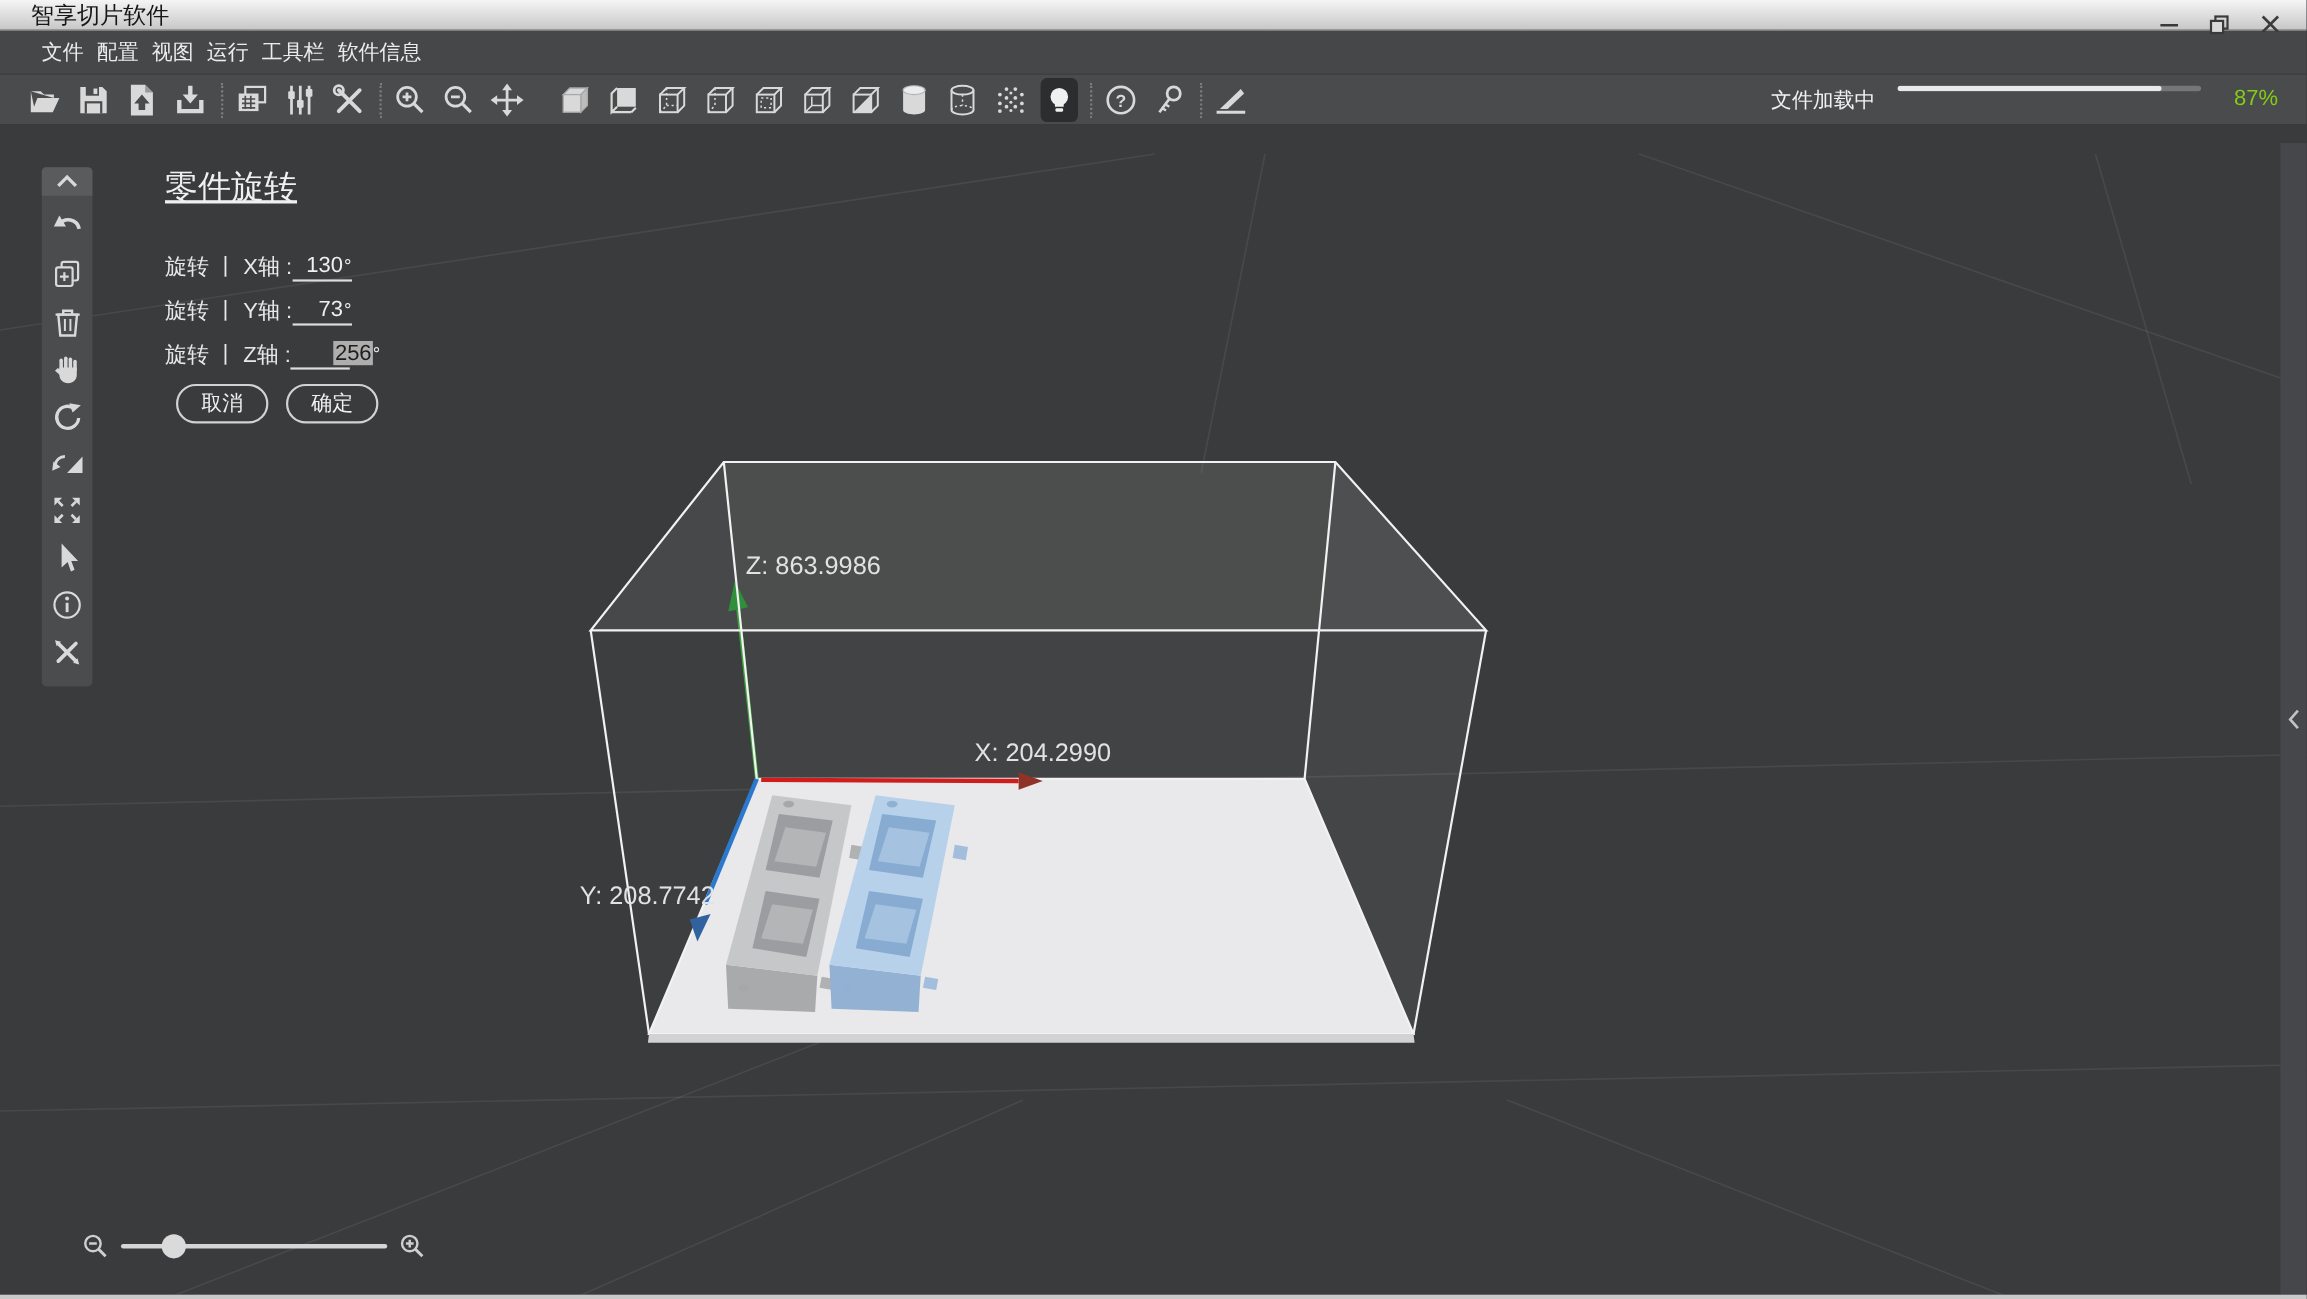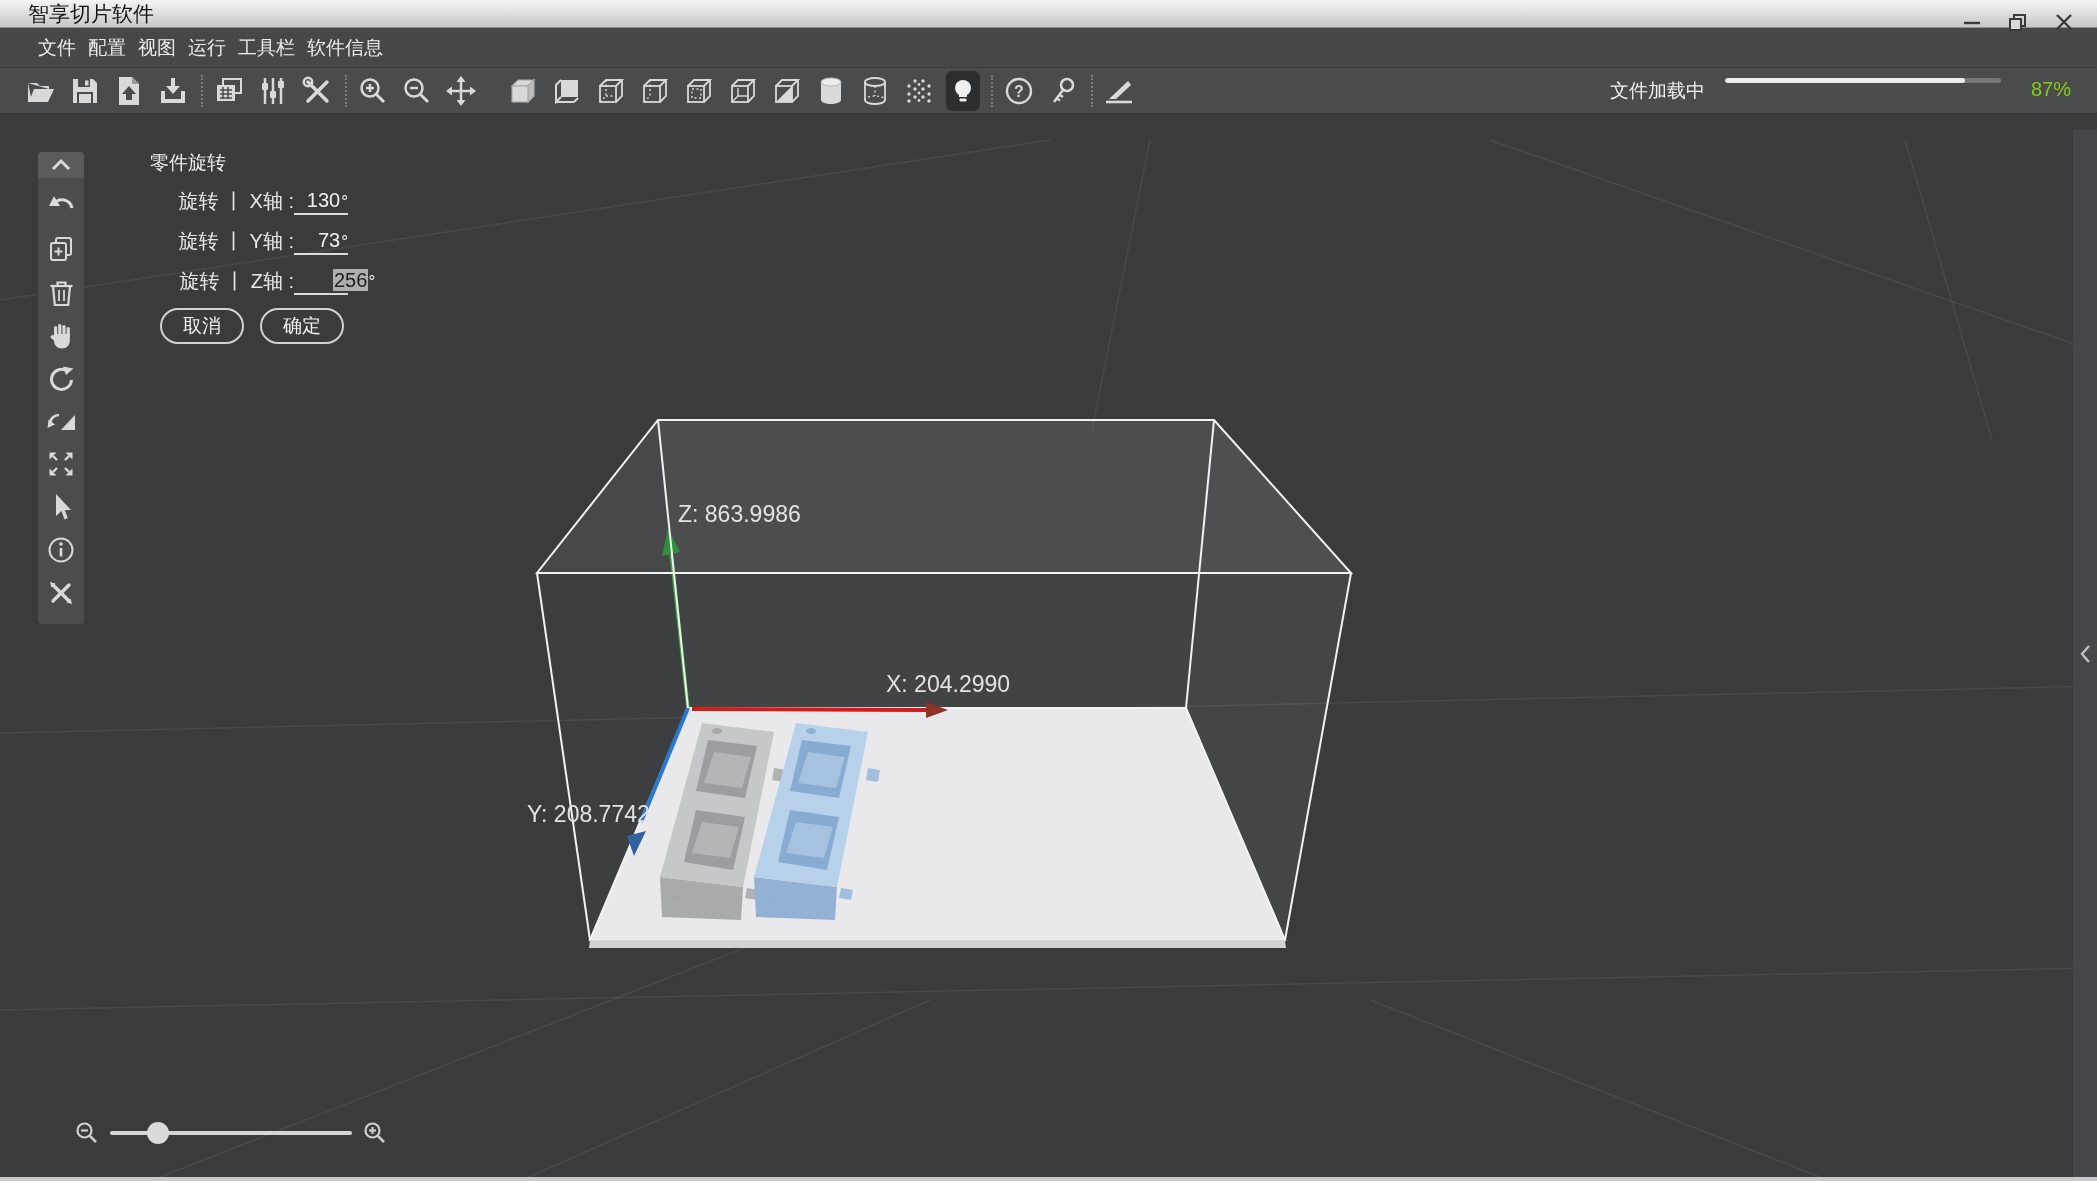--- a/index.html
+++ b/index.html
@@ -48,22 +48,22 @@
   .left-tools { position:absolute; left:38px; top:152px; width:46px;
     background:#4b4c4e; border-radius:4px; padding-bottom:10px;
     display:flex; flex-direction:column; align-items:center; }
   .lt-cap { width:46px; height:26px; background:#5a5b5d; border-radius:4px 4px 0 0;
     display:flex; align-items:center; justify-content:center; margin-bottom:6px; }
   .lt-btn { width:40px; height:40px; margin:1.5px 0; display:flex;
     align-items:center; justify-content:center; }
 
   
   .rot-panel { position:absolute; left:150px; top:150px; width:230px; color:#f0f0f0; }
-  .rot-title { font-size:19px; margin-bottom:12px; }
-  .rot-row { display:flex; justify-content:flex-end; align-items:flex-end;
+  .rot-title { font-size:30px; margin-bottom:38px;text-decoration:underline; }
+  .rot-row { display:flex; justify-content:flex-start; align-items:flex-end;
     width:198px; margin-bottom:13px; }
   .rot-label { font-size:20px; color:#e8e8e8; white-space:nowrap; }
   .rot-value-box { width:54px; border-bottom:2px solid #dcdcdc; text-align:right;
     font-size:20px; padding-bottom:1px; }
   .rot-value { padding:0 1px; }
   .rot-value.selected { background:#ararar; background:#aeaeae; color:#1d1d1d;margin-left:39px; }
   .rot-unit { font-size:17px; }
   .rot-buttons { display:flex; gap:16px; margin-left:10px; }
   .pill-btn { min-width:84px; height:36px; border:2px solid #d2d2d2;
     border-radius:18px; background:transparent; color:#f0f0f0; font-size:19px;

